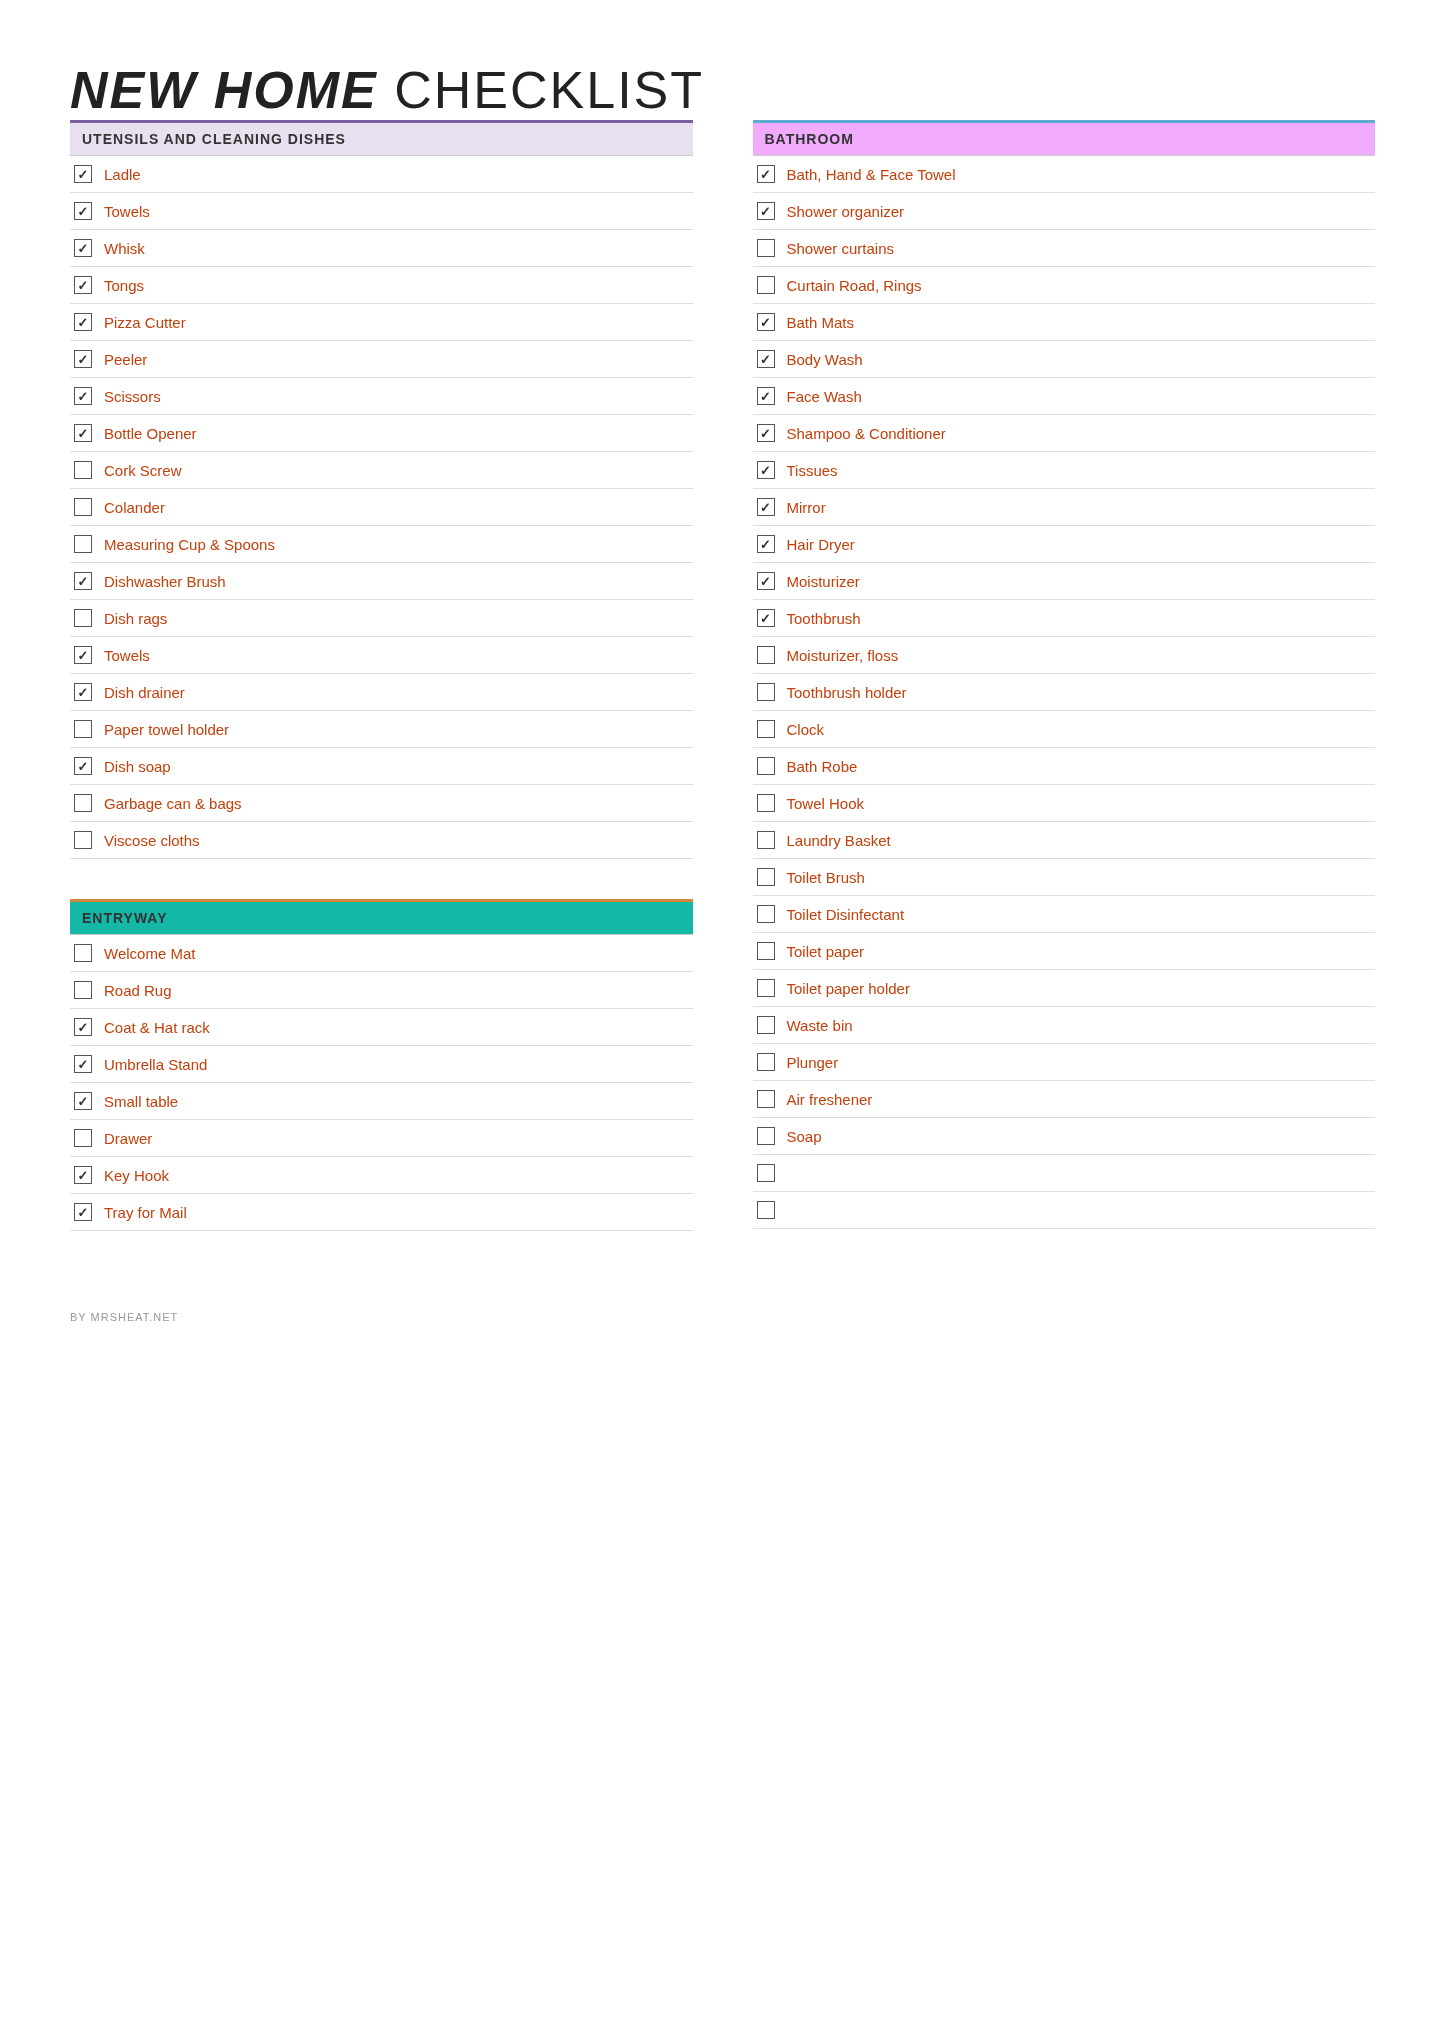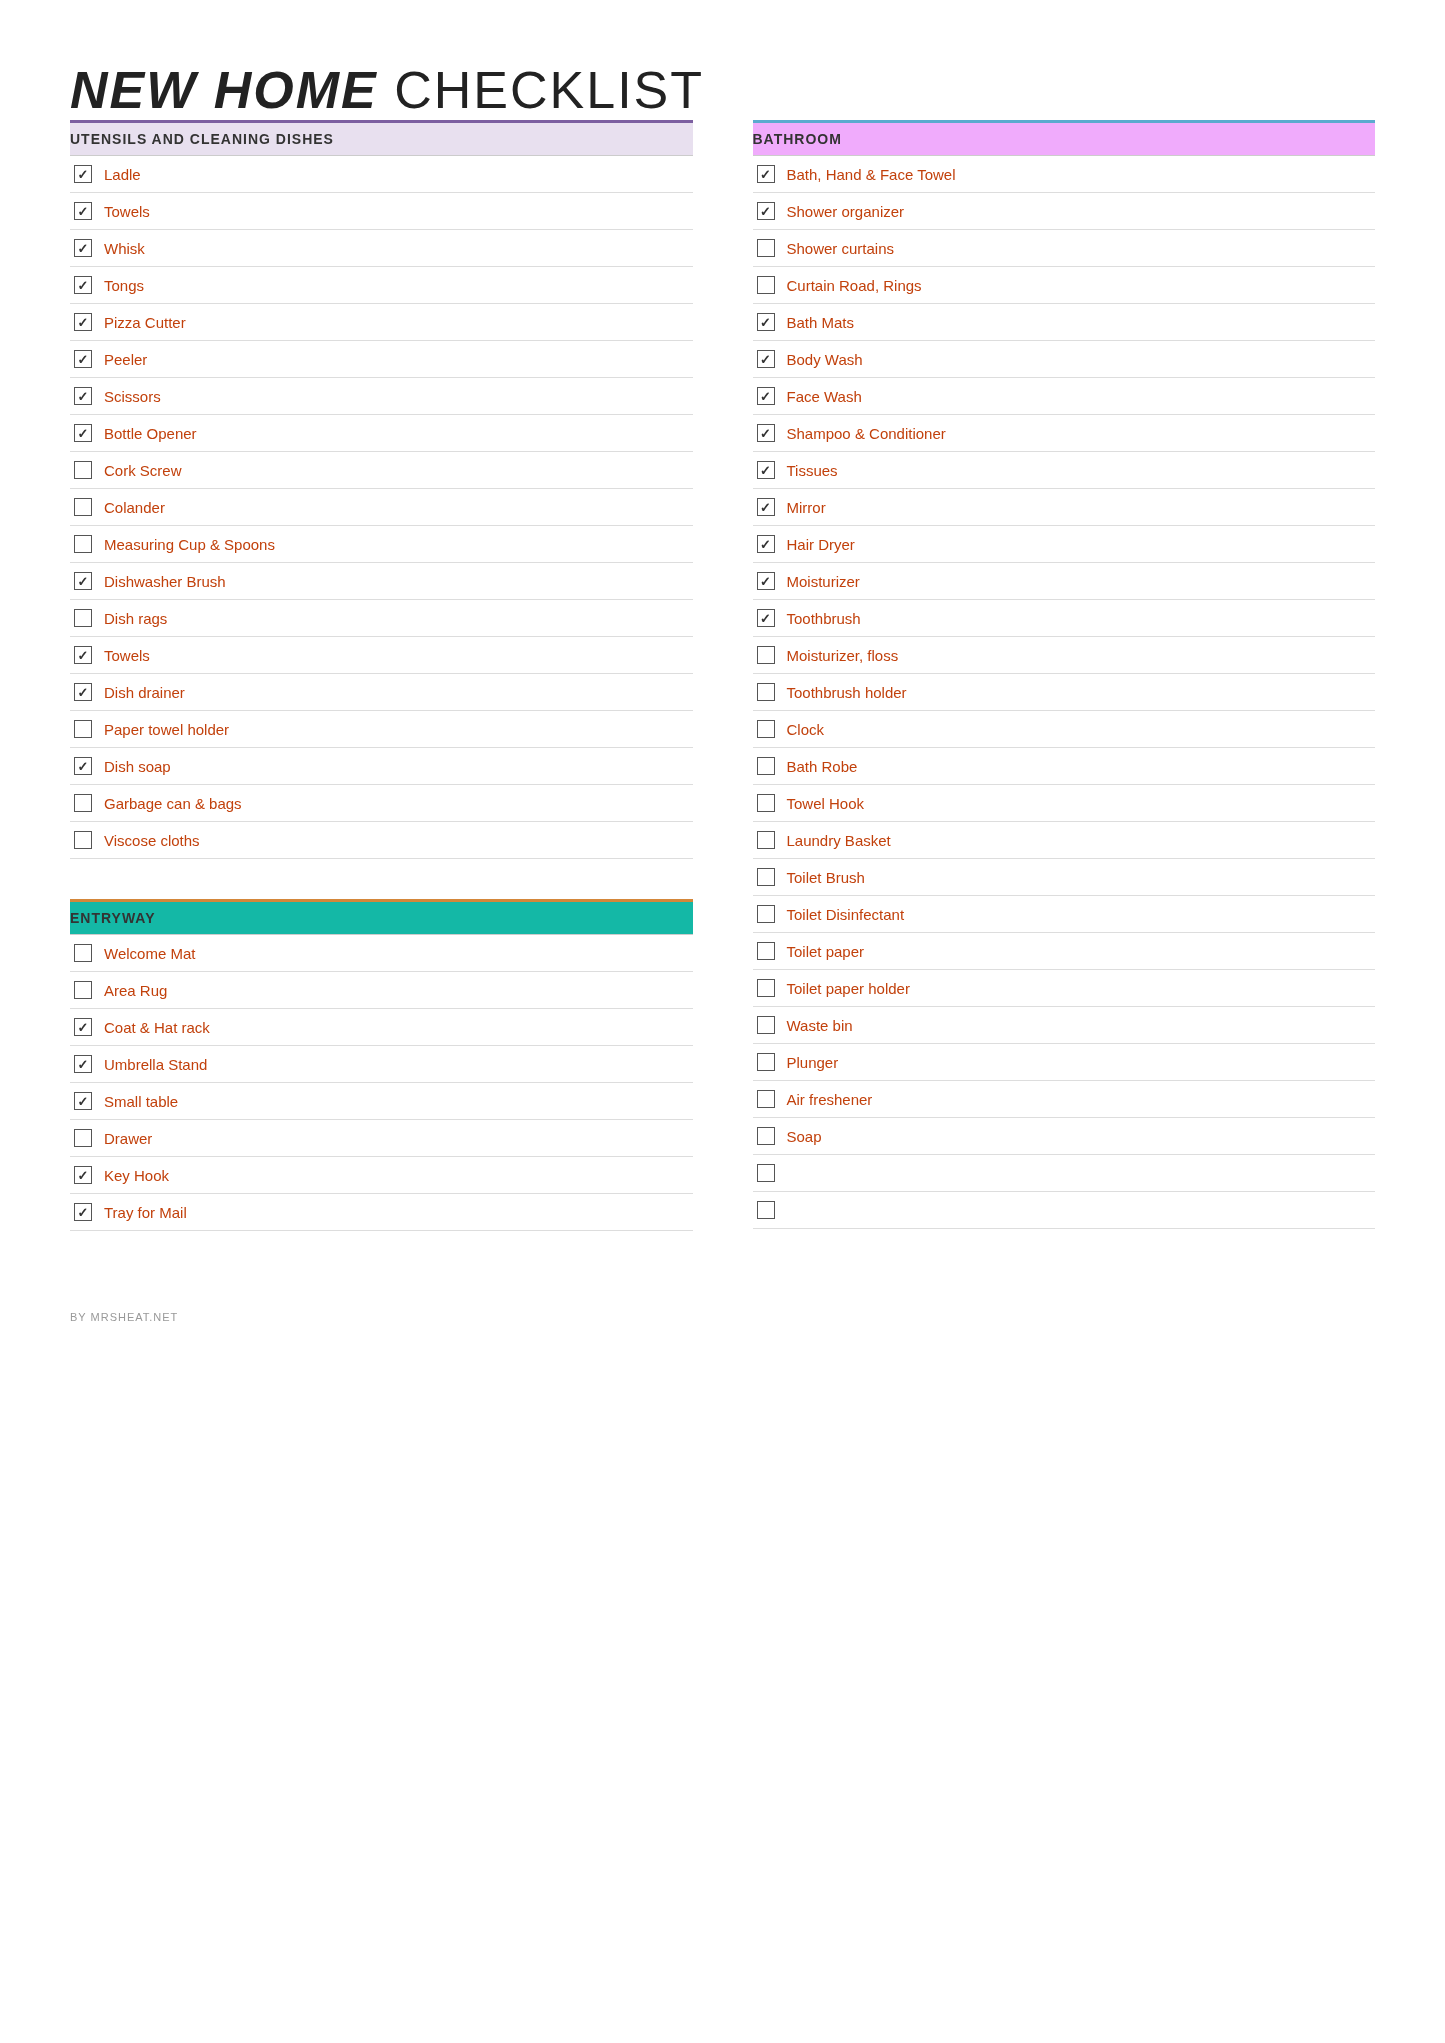--- a/index.html
+++ b/index.html
@@ -30,21 +30,21 @@
       flex: 1;
     }
     .section {
       margin-bottom: 40px;
     }
     .section-header {
       font-size: 14px;
       font-weight: 900;
       letter-spacing: 1px;
       text-transform: uppercase;
-      padding: 8px 0;
+      padding: 8px 12px;
       margin-bottom: 0;
       border-top: 3px solid;
       border-bottom: 1px solid #ccc;
     }
     .section-header.purple {
       background: #e8e0ef;
       border-top-color: #7c5fa0;
       color: #333;
     }
     .section-header.blue {
@@ -182,21 +182,21 @@
         </div>
       </div>
       <div class="section">
         <div class="section-header orange">ENTRYWAY</div>
         <div class="checklist-item">
           <div class="checkbox"></div>
           <span class="item-label">Welcome Mat</span>
         </div>
         <div class="checklist-item">
           <div class="checkbox"></div>
-          <span class="item-label">Area Rug</span>
+          <span class="item-label">Road Rug</span>
         </div>
         <div class="checklist-item">
           <div class="checkbox checked"></div>
           <span class="item-label">Coat &amp; Hat rack</span>
         </div>
         <div class="checklist-item">
           <div class="checkbox checked"></div>
           <span class="item-label">Umbrella Stand</span>
         </div>
         <div class="checklist-item">

